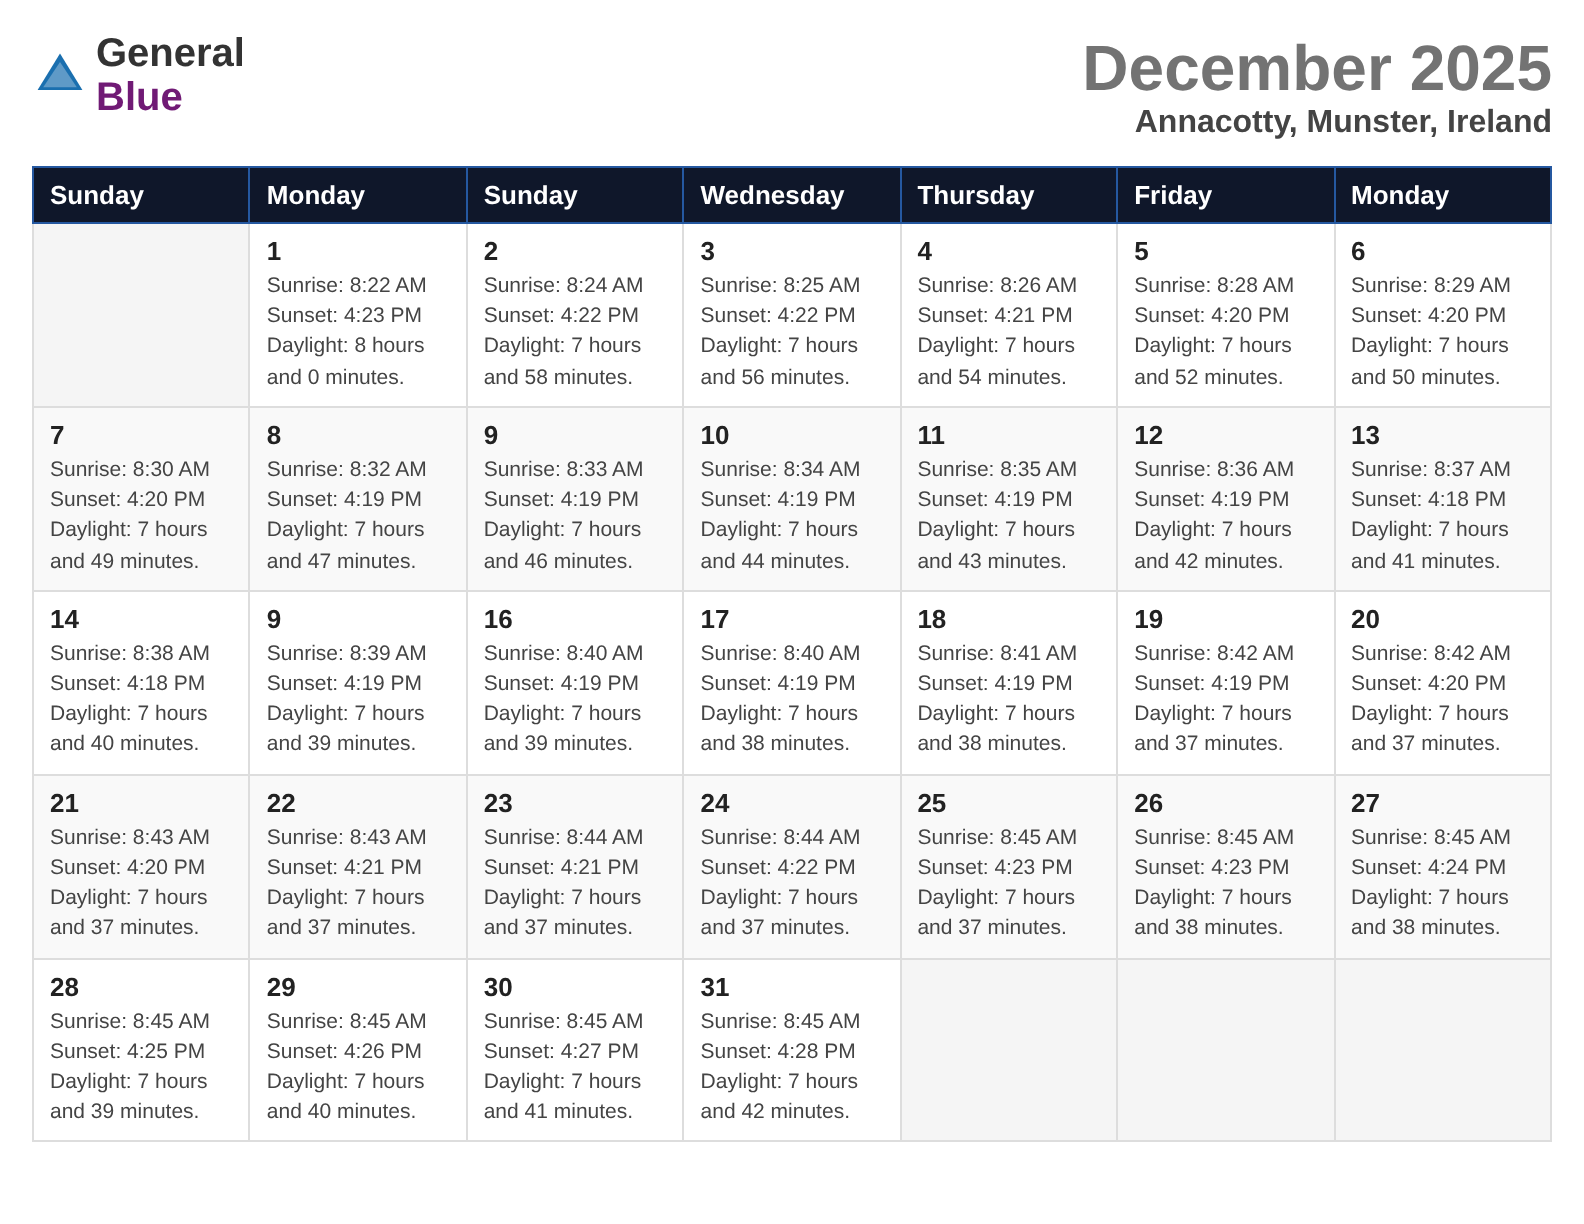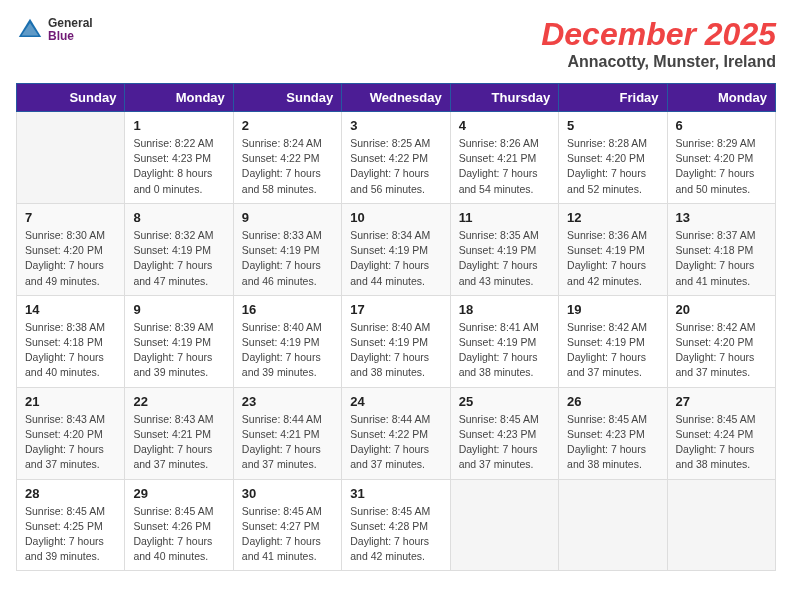--- a/index.html
+++ b/index.html
@@ -15,56 +15,55 @@
       justify-content: space-between;
       align-items: flex-start;
       margin-bottom: 12px;
     }
     .logo {
       display: flex;
       align-items: center;
       gap: 4px;
     }
     .logo-text {
-      font-size: 12px;
+      font-size: 20px;
       font-weight: bold;
       line-height: 1.1;
     }
     .logo-text span.general { color: #333; }
     .logo-text span.blue { color: #701a75; }
     .logo-icon {
       width: 28px;
       height: 28px;
     }
     .title-block {
       text-align: right;
     }
     .title-block h1 {
       font-size: 32px;
       font-weight: bold;
-      color: #ef4444;
-      font-style: italic;
+      color: #737373;
     }
     .title-block h2 {
       font-size: 16px;
       color: #444;
       font-weight: bold;
     }
     .calendar {
       width: 100%;
       border-collapse: collapse;
       border: 1px solid #ccc;
     }
     .calendar th {
-      background-color: #4c1d95;
+      background-color: #0f172a;
       color: #fff;
       font-size: 13px;
       font-weight: bold;
       padding: 6px 8px;
-      text-align: right;
+      text-align: left;
       border: 1px solid #2558a0;
     }
     .calendar td {
       vertical-align: top;
       padding: 6px 8px;
       border: 1px solid #ddd;
       font-size: 11px;
       color: #333;
       width: calc(100% / 7);
       min-height: 80px;

